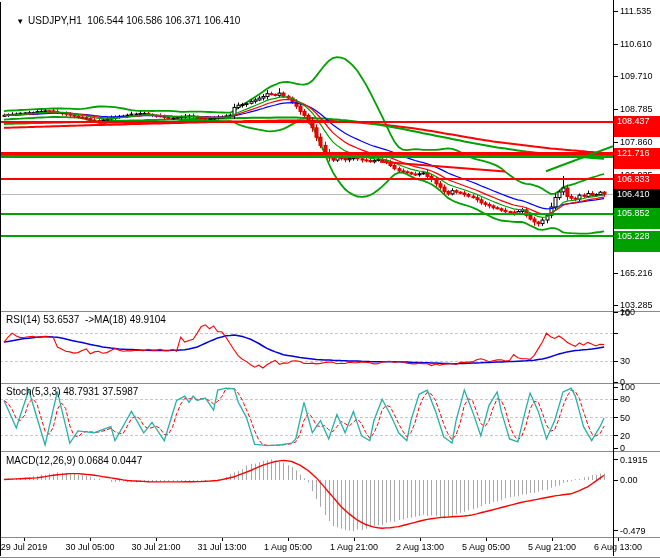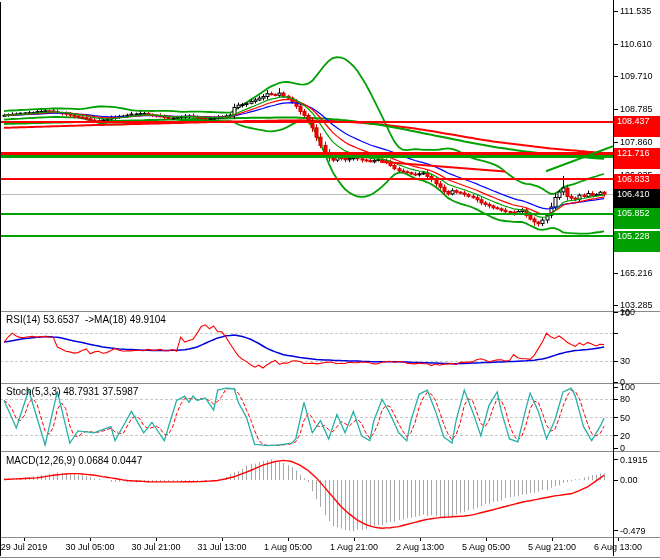--- a/index.html
+++ b/index.html
@@ -13,20 +13,23 @@
   .ind-label{position:absolute;left:6px;font-size:10px;color:#000;white-space:pre;z-index:5;}
   .tick-label{position:absolute;left:620px;width:40px;font-size:9px;color:#000;line-height:10px;}
   .price-box{position:absolute;left:614px;width:46px;height:21px;font-size:9px;color:#fff;line-height:11px;padding-left:3px;box-sizing:border-box;z-index:6;}
   .time-label{position:absolute;top:542px;font-size:9px;color:#000;white-space:nowrap;transform:translateX(-50%);text-align:center;}
   .time-tick{position:absolute;top:538px;width:1px;height:3px;background:#000;}
 </style>
 </head>
 <body>
 
 <div id="app">
+  <div class="title">
+    <span class="marker">▼</span><span>USDJPY,H1</span>&nbsp;&nbsp;<span>106.544 106.586 106.371 106.410</span>
+  </div>
 
   <svg id="svg-main" class="panel-svg" style="top:0" width="660" height="312" xmlns="http://www.w3.org/2000/svg">
       <defs>
         <clipPath id="mclip">
           <rect x="0" y="2" width="613" height="309"></rect>
         </clipPath>
       </defs>
       <g clip-path="url(#mclip)">
         <line x1="0" y1="194.1" x2="613" y2="194.1" stroke="#bbbbbb" stroke-width="1" shape-rendering="crispEdges"></line>
         <polyline points="4.0,111.1 8.1,110.7 12.2,110.5 16.3,110.3 20.4,110.0 24.6,109.8 28.7,109.6 32.8,109.4 36.9,109.2 41.0,109.0 45.1,108.8 49.2,108.6 53.3,108.5 57.4,108.5 61.5,108.5 65.7,108.6 69.8,108.7 73.9,108.9 78.0,109.1 82.1,108.8 86.2,108.3 90.3,107.6 94.4,107.0 98.5,106.5 102.6,106.4 106.8,106.6 110.9,106.9 115.0,107.2 119.1,107.8 123.2,108.5 127.3,109.3 131.4,110.1 135.5,110.6 139.6,110.8 143.7,110.9 147.9,110.9 152.0,111.0 156.1,110.9 160.2,110.9 164.3,110.9 168.4,110.9 172.5,111.1 176.6,111.4 180.7,111.8 184.8,111.8 189.0,111.7 193.1,111.6 197.2,111.6 201.3,111.7 205.4,111.8 209.5,112.0 213.6,112.2 217.7,112.4 221.8,112.5 225.9,112.6 230.1,112.7 234.2,110.8 238.3,107.6 242.4,104.9 246.5,102.4 250.6,99.8 254.7,97.2 258.8,94.5 262.9,91.8 267.0,88.7 271.2,86.4 275.3,84.7 279.4,82.8 283.5,82.1 287.6,82.0 291.7,82.6 295.8,83.6 299.9,84.4 304.0,84.7 308.1,83.7 312.3,80.8 316.4,75.9 320.5,70.5 324.6,65.3 328.7,61.0 332.8,58.1 336.9,57.2 341.0,57.6 345.1,59.0 349.2,62.2 353.4,66.2 357.5,71.0 361.6,77.4 365.7,84.1 369.8,91.7 373.9,99.8 378.0,108.2 382.1,116.4 386.2,125.1 390.3,133.9 394.5,141.8 398.6,147.1 402.7,149.7 406.8,150.1 410.9,149.6 415.0,149.1 419.1,149.3 423.2,149.8 427.3,149.8 431.4,149.9 435.6,149.9 439.7,149.5 443.8,148.8 447.9,148.3 452.0,148.8 456.1,150.1 460.2,152.0 464.3,154.2 468.4,156.3 472.5,158.1 476.7,159.4 480.8,160.3 484.9,161.4 489.0,162.7 493.1,164.1 497.2,165.9 501.3,168.4 505.4,171.9 509.5,175.0 513.6,177.9 517.8,180.5 521.9,182.7 526.0,183.8 530.1,184.2 534.2,185.4 538.3,186.6 542.4,188.8 546.5,191.5 550.6,193.8 554.7,193.7 558.9,191.3 563.0,187.3 567.1,185.9 571.2,184.8 575.3,183.7 579.4,182.0 583.5,180.6 587.6,178.9 591.7,177.6 595.8,176.5 600.0,175.0 604.1,174.0" fill="none" stroke="#00a000" stroke-width="1.8"></polyline>

